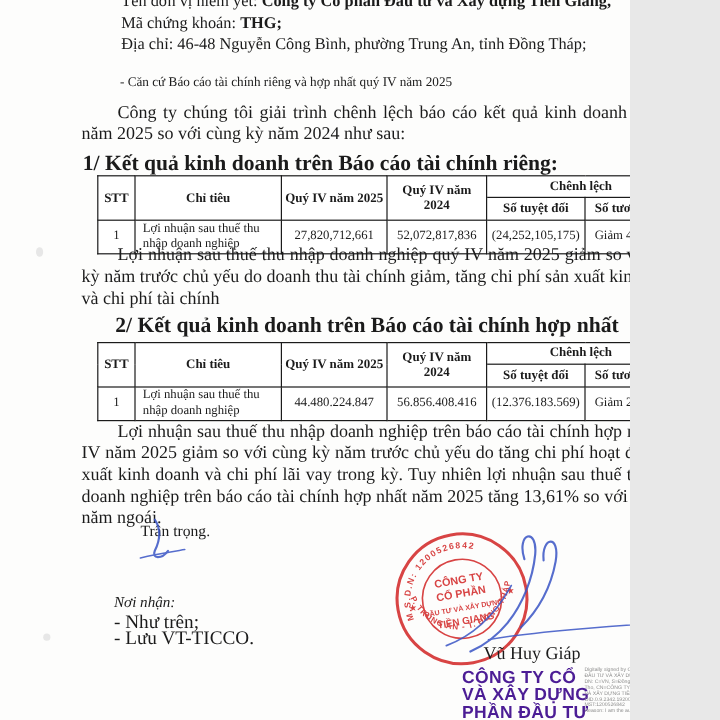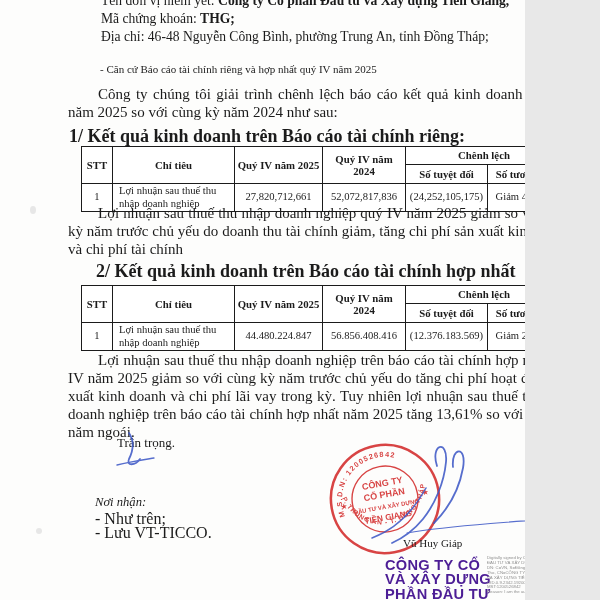--- a/index.html
+++ b/index.html
@@ -13,21 +13,21 @@
   .bold{font-weight:bold;}
   .heading{font-weight:bold;font-size:18px;white-space:nowrap;}
   table.fin{border-collapse:collapse;table-layout:fixed;width:481px;background:#fff;}
   table.fin td{border:1px solid #1b1b1b;text-align:center;vertical-align:middle;
     font-size:10.6px;padding:1px 2px;line-height:12.5px;}
   table.fin td.hd{font-weight:bold;font-size:10.8px;}
   table.fin td.lt{text-align:left;padding-left:6px;}
   table.fin{border:1.5px solid #1b1b1b;}
   .hdr-line{white-space:nowrap;font-size:13.6px;line-height:18px;}
   .sig-title{font-weight:bold;font-size:13px;letter-spacing:.4px;white-space:nowrap;}
-  .signer{font-size:11px;white-space:nowrap;}
+  .signer{font-size:15px;white-space:nowrap;}
   .recip-label{font-weight:normal;font-style:italic;font-size:12.6px;}
   .recip{font-size:16px;line-height:14px;}
   .dsig-big{font-family:"Liberation Sans",sans-serif;color:#4c1d95;
     font-size:14.6px;line-height:14.4px;font-weight:bold;letter-spacing:.3px;white-space:nowrap;}
   .dsig-small{font-family:"Liberation Sans",sans-serif;color:#8f8f8f;
     font-size:4.3px;line-height:4.9px;white-space:pre-line;width:112px;}
   .smudge{background:#b5b5b5;border-radius:50%;opacity:.3;}
   .badge{background:#b9a6d8;opacity:.45;}
 </style>
 </head>

